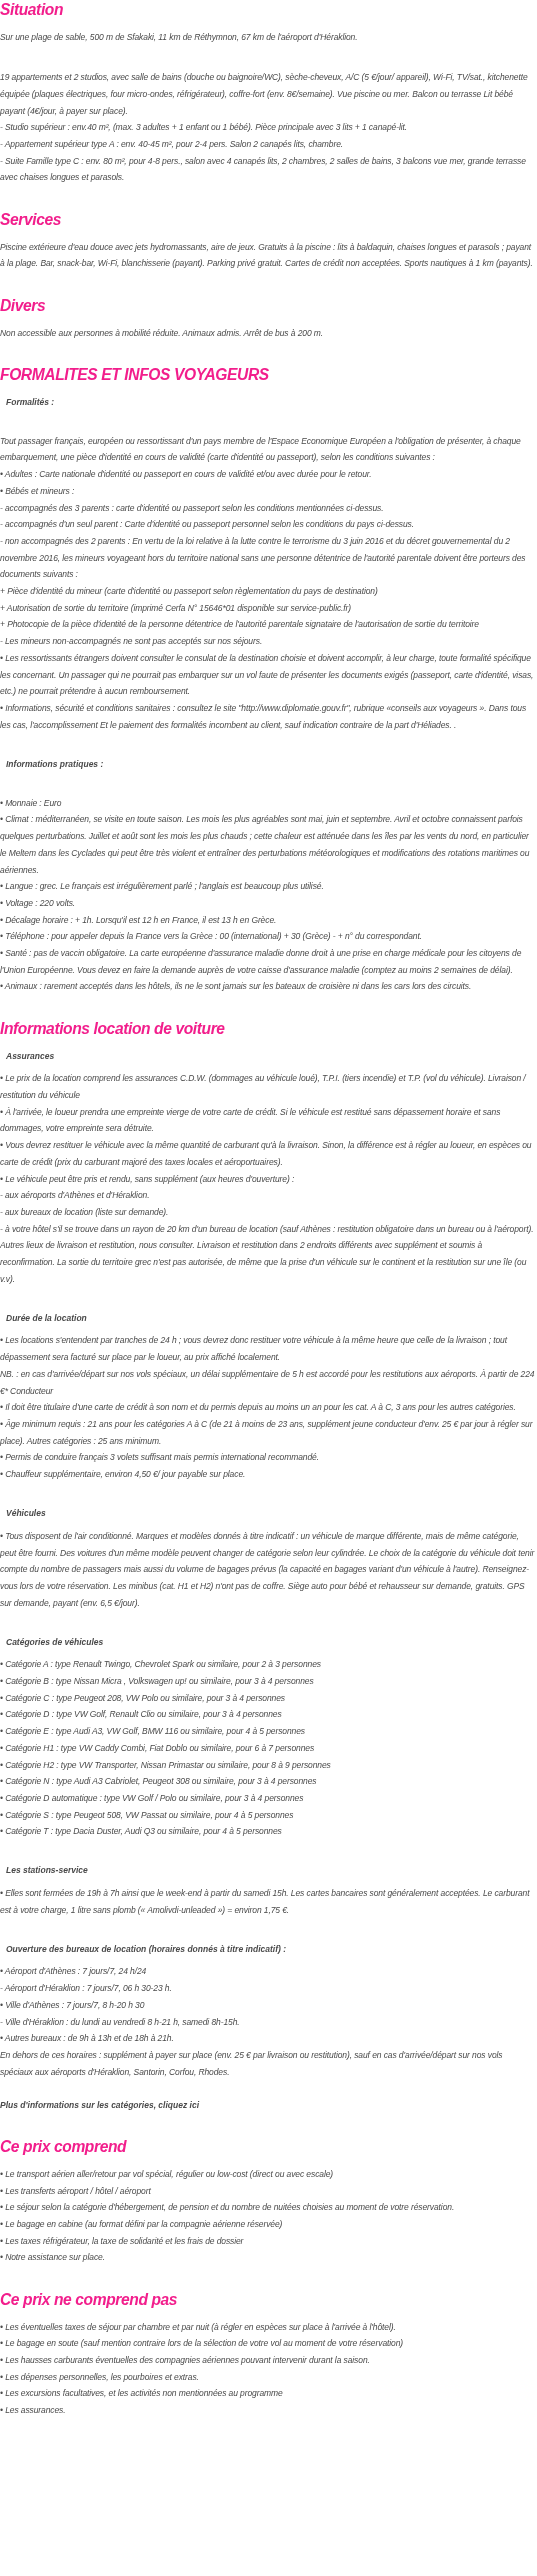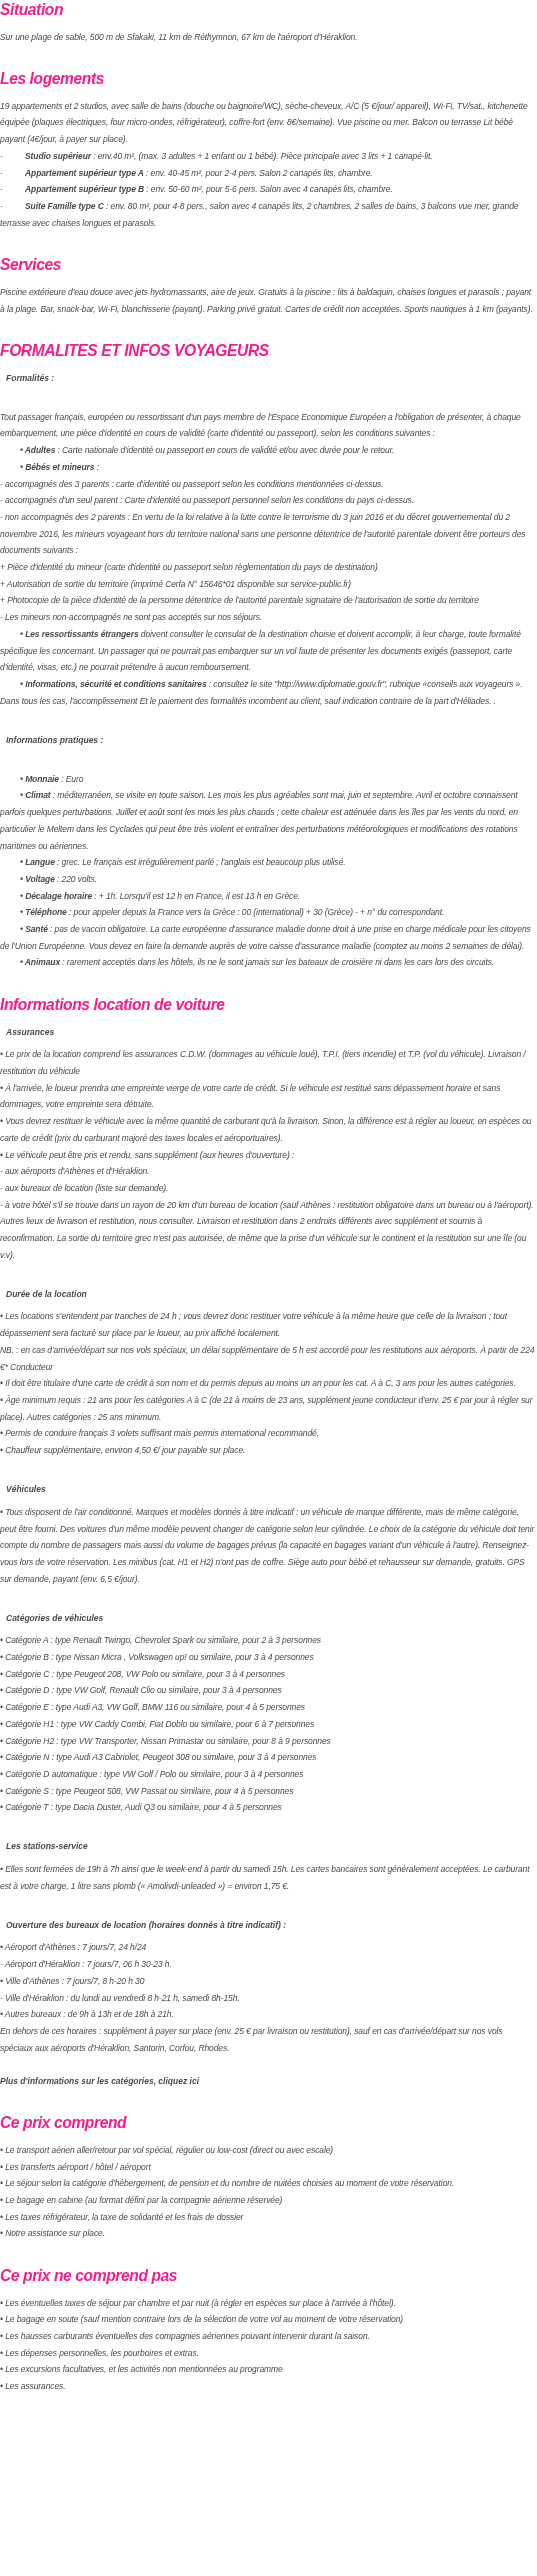--- a/index.html
+++ b/index.html
@@ -27,47 +27,49 @@
     margin: 0;
     font-style: italic;
     letter-spacing: -0.1px;
   }
   .sub {
     font-weight: bold;
     font-style: italic;
     margin: 6px;
   }
   .gap { height: 16.3px; }
-  b { font-weight: bold; margin-left: 20px; }
+  b { font-weight: normal; }
   .link { color: #4a4a4a; text-decoration: none; font-weight: bold; font-style: italic; cursor: pointer; }
 </style>
 </head>
 <body>
 
 <div class="page">
 
   <section class="sec sec-first">
     <h2>Situation</h2>
     <p>Sur une plage de sable, 500 m de Sfakaki, 11 km de Réthymnon, 67 km de l'aéroport d'Héraklion.</p>
   </section>
 
   <section class="sec">
-    <h2>Les logements</h2>
     <p>19 appartements et 2 studios, avec salle de bains (douche ou baignoire/WC), sèche-cheveux, A/C (5 €/jour/ appareil), Wi-Fi,  TV/sat., kitchenette équipée (plaques électriques, four micro-ondes, réfrigérateur), coffre-fort (env. 8€/semaine). Vue piscine ou mer. Balcon ou terrasse  Lit bébé payant (4€/jour, à payer sur place).</p>
     <div class="line"><span>- </span><b>Studio supérieur</b><span> : env.40 m², (max. 3 adultes + 1 enfant ou 1 bébé). Pièce principale avec 3 lits + 1 canapé-lit.</span></div>
     <div class="line"><span>- </span><b>Appartement supérieur type A</b><span> : env. 40-45 m², pour 2-4 pers. Salon 2 canapés lits, chambre.</span></div>
-    <div class="line"><span>- </span><b>Appartement supérieur type B</b><span> : env. 50-60 m², pour 5-6 pers. Salon avec 4 canapés lits, chambre.</span></div>
     <div class="line"><span>- </span><b>Suite Famille type C</b><span> : env. 80 m², pour 4-8 pers., salon avec 4 canapés lits, 2 chambres, 2 salles de bains, 3 balcons vue mer,  grande terrasse avec chaises longues et parasols.</span></div>
   </section>
 
   <section class="sec">
     <h2>Services</h2>
     <p>Piscine extérieure d'eau douce avec jets hydromassants, aire de jeux. Gratuits à la piscine : lits à baldaquin, chaises longues et parasols ; payant à la plage. Bar, snack-bar, Wi-Fi, blanchisserie (payant). Parking privé gratuit. Cartes de crédit non acceptées. Sports nautiques à 1 km (payants).</p>
   </section>
 
+  <section class="sec">
+    <h2>Divers</h2>
+    <p>Non accessible aux personnes à mobilité réduite. Animaux admis. Arrêt de bus à 200 m.</p>
+  </section>
 
   <section class="sec">
     <h2>FORMALITES ET INFOS VOYAGEURS</h2>
     <div class="sub">Formalités :</div>
     <div class="gap"></div>
     <p>Tout passager français, européen ou ressortissant d'un pays membre de l'Espace Economique Européen a l'obligation de présenter, à chaque embarquement, une pièce d'identité en cours de validité (carte d'identité ou passeport), selon les conditions suivantes :</p>
     <div class="line"><b>• Adultes</b><span> : Carte nationale d'identité ou passeport en cours de validité et/ou avec durée pour le retour.</span></div>
     <div class="line"><b>• Bébés et mineurs</b><span> :</span></div>
     <div class="line">- accompagnés des 3 parents : carte d'identité ou passeport selon les conditions mentionnées ci-dessus.</div>
     <div class="line">- accompagnés d'un seul parent : Carte d'identité ou passeport personnel selon les conditions du pays ci-dessus.</div>

